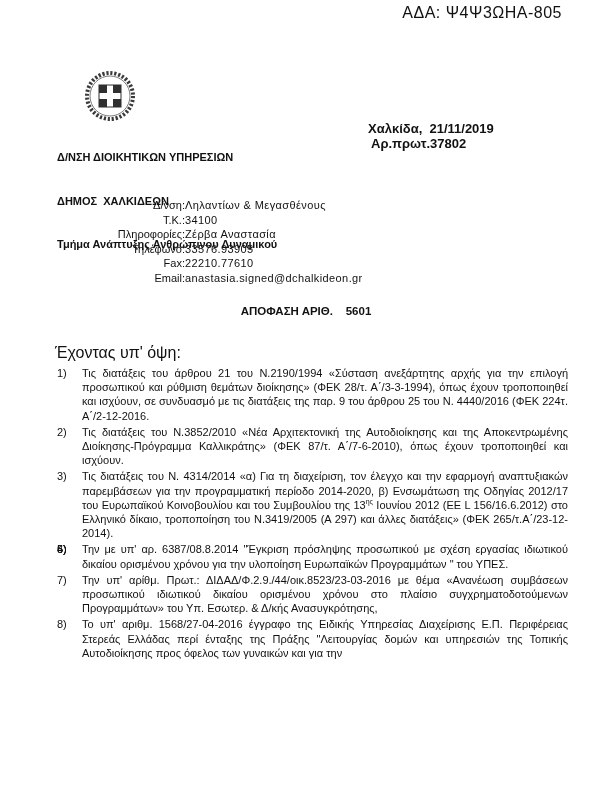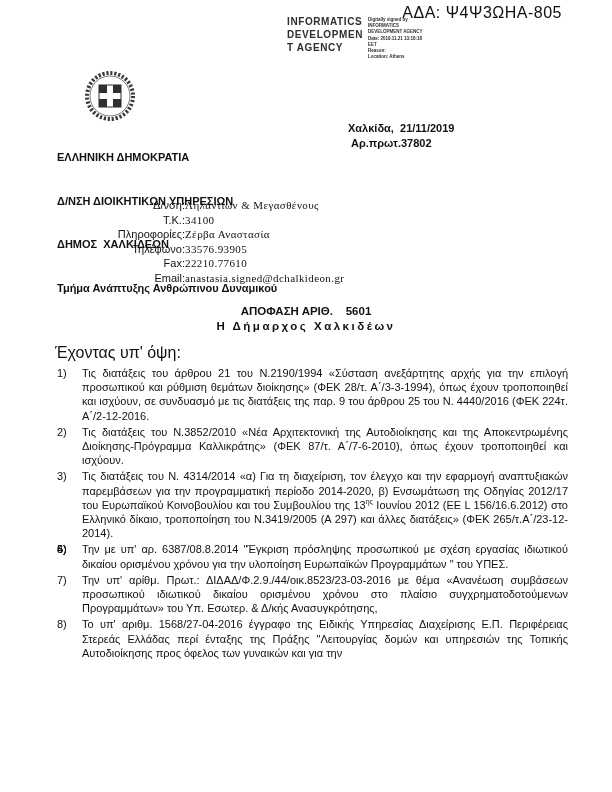--- a/index.html
+++ b/index.html
@@ -58,39 +58,39 @@
     font-weight: bold;
     font-size: 11px;
     line-height: 14.5px;
     white-space: pre;
   }
 
   
   .date-block {
     position: absolute;
     top: 121px;
-    left: 348px;
-    font-weight: bold;
-    font-size: 11px;
+    left: 368px;
+    font-weight: bold;
+    font-size: 13px;
     line-height: 15px;
   }
   .date-block .proto { padding-left: 3px; }
   .date-block div { white-space: pre; }
 
   
   .contact {
     position: absolute;
     top: 198px;
     left: 55px;
     font-size: 11px;
     line-height: 14.6px;
   }
   .contact-row { display: flex; }
   .contact-label { width: 130px; font-weight: normal; white-space: pre; text-align: right; }
-  .contact-value { letter-spacing: 0.4px; white-space: pre; font-family: Liberation Serif, serif; }
+  .contact-value { letter-spacing: 0.4px; white-space: pre; }
 
   
   .title-block {
     position: absolute;
     top: 304px;
     left: 0;
     width: 612px;
     text-align: center;
     font-weight: bold;
     font-size: 11.5px;
@@ -133,46 +133,33 @@
   }
   sup { font-size: 7px; line-height: 0; }
 </style>
 </head>
 <body>
 
 <div class="page">
 
   <div class="ada">ΑΔΑ: Ψ4Ψ3ΩΗΑ-805</div>
 
-  <div class="stamp">
-    <div class="stamp-large">INFORMATICS
-DEVELOPMEN
-T AGENCY</div>
-    <div class="stamp-small">Digitally signed by
-INFORMATICS
-DEVELOPMENT AGENCY
-Date: 2019.11.21 13:18:18
-EET
-Reason:
-Location: Athens</div>
-  </div>
 
   <div class="logo">
     <svg width="52" height="52" viewBox="0 0 52 52">
       <circle cx="26" cy="26" r="23" fill="none" stroke="#3a3a3a" stroke-width="4" stroke-dasharray="2.2 1.8"></circle>
       <circle cx="26" cy="26" r="20" fill="#ffffff" stroke="#5a5a5a" stroke-width="0.8"></circle>
       <rect x="15" y="15" width="22" height="22" fill="#2f2f2f"></rect>
       <rect x="23" y="15" width="6" height="22" fill="#ffffff"></rect>
       <rect x="15" y="23" width="22" height="6" fill="#ffffff"></rect>
       <rect x="15" y="15" width="22" height="22" fill="none" stroke="#2f2f2f" stroke-width="1"></rect>
     </svg>
   </div>
 
   <div class="org-block">
-    <div>ΕΛΛΗΝΙΚΗ ΔΗΜΟΚΡΑΤΙΑ</div>
     <div>Δ/ΝΣΗ ΔΙΟΙΚΗΤΙΚΩΝ ΥΠΗΡΕΣΙΩΝ</div>
     <div>ΔΗΜΟΣ  ΧΑΛΚΙΔΕΩΝ</div>
     <div>Τμήμα Ανάπτυξης Ανθρώπινου Δυναμικού</div>
   </div>
 
   <div class="date-block">
     <div>Χαλκίδα,  21/11/2019</div>
     <div class="proto">Αρ.πρωτ.37802</div>
   </div>
 
@@ -198,21 +185,20 @@
       <span class="contact-value">22210.77610</span>
     </div>
     <div class="contact-row">
       <span class="contact-label">Email:</span>
       <span class="contact-value">anastasia.signed@dchalkideon.gr</span>
     </div>
   </div>
 
   <div class="title-block">
     <div class="title-line">ΑΠΟΦΑΣΗ ΑΡΙΘ.    5601</div>
-    <div class="subtitle-line">Η Δήμαρχος Χαλκιδέων</div>
   </div>
 
   <div class="preamble">Έχοντας υπ' όψη:</div>
 
   <ol class="items">
     <li class="item">
       <span class="num">1)</span>
       <span class="text">Τις διατάξεις του άρθρου 21 του Ν.2190/1994 «Σύσταση ανεξάρτητης αρχής για την επιλογή προσωπικού και ρύθμιση θεμάτων διοίκησης» (ΦΕΚ 28/τ. Α΄/3-3-1994), όπως έχουν τροποποιηθεί και ισχύουν, σε συνδυασμό με τις διατάξεις της παρ. 9 του άρθρου 25 του Ν. 4440/2016 (ΦΕΚ 224τ. Α΄/2-12-2016.</span>
     </li>
     <li class="item">

